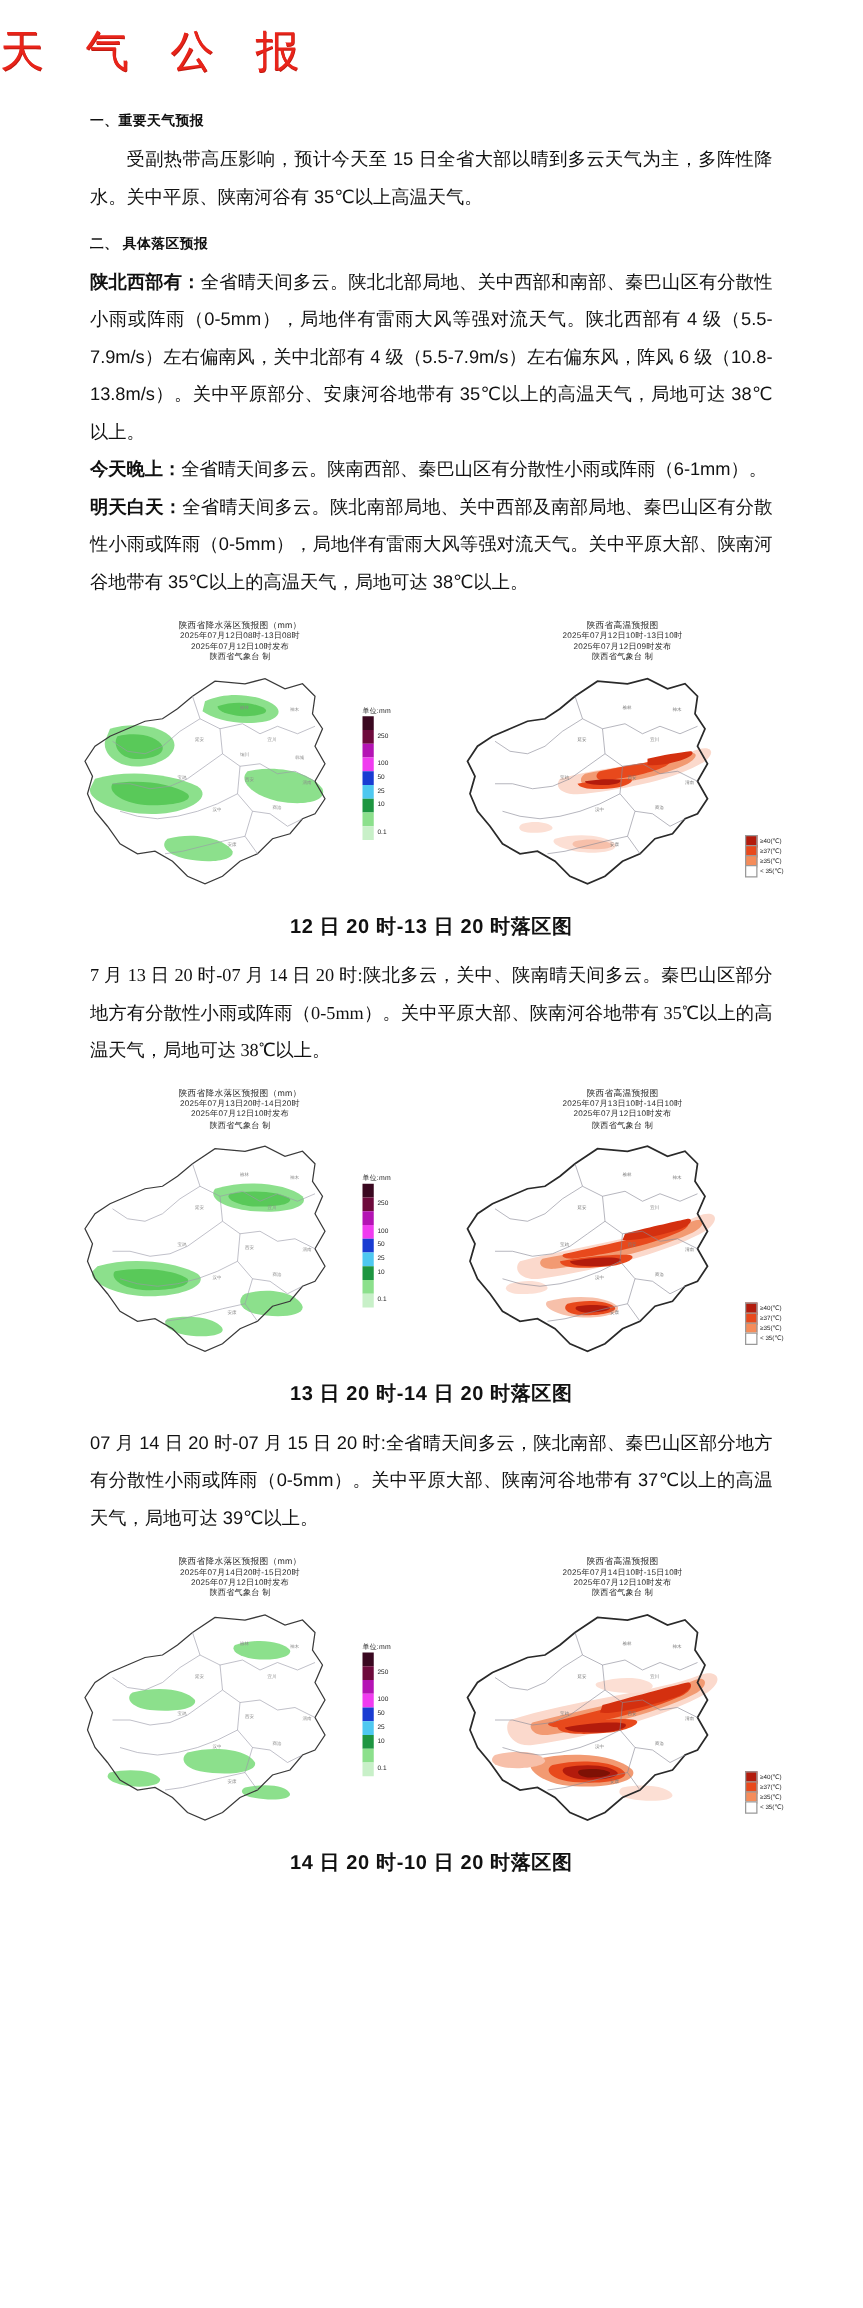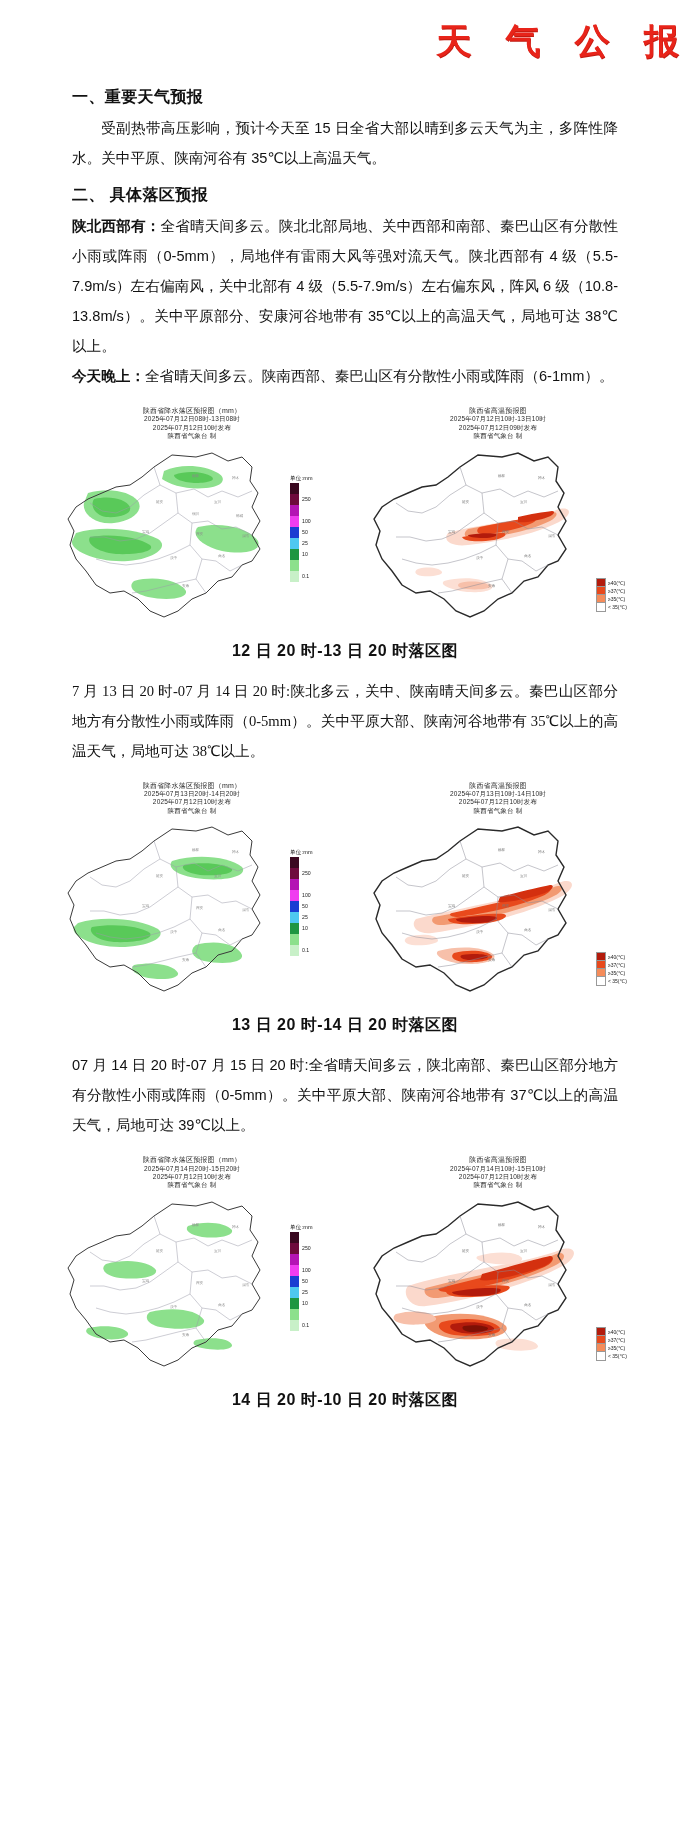--- a/index.html
+++ b/index.html
@@ -7,24 +7,24 @@
     width:690px;
     background:#ffffff;
     font-family:"Liberation Sans","DejaVu Sans",sans-serif;
     color:#1a1a1a;
     -webkit-font-smoothing:antialiased;
   }
   .page{width:690px;box-sizing:border-box;padding:0 0 18px 0;position:relative;}
 
   
   .doc-title{
-    text-align:right;
+    text-align:left;
     color:#e8241a;
     font-size:35px;
-    font-weight:bold;
+    font-weight:normal;
     letter-spacing:11px;
     padding:18px 0 10px 0;
     text-shadow:0.5px 0.5px 0 #c01a10;
     font-family:"DejaVu Sans","Liberation Sans",sans-serif;
   }
 
   
   .byline-wrap{
     margin:6px 72px 0 72px;
     border-bottom:1.6px solid #c8352b;
@@ -44,21 +44,21 @@
   
   .body{
     margin:0 72px;
     font-size:14.6px;
     line-height:30px;
     text-align:justify;
     color:#111;
   }
   .sec-head{
     font-weight:bold;
-    font-size:16px;
+    font-size:11px;
     line-height:32px;
     margin-top:6px;
     letter-spacing:0.4px;
   }
   .para{text-indent:2em;}
   .para-block{margin:0;}
   .para-block .lead{font-weight:bold;}
 
   
   .figure{margin:10px 0 0 0;}
@@ -141,20 +141,23 @@
     <div class="sec-head">二、 具体落区预报</div>
 
     <p class="para-block">
       <span class="lead">陕北西部有：</span><span>全省晴天间多云。陕北北部局地、关中西部和南部、秦巴山区有分散性小雨或阵雨（0-5mm），局地伴有雷雨大风等强对流天气。陕北西部有 4 级（5.5-7.9m/s）左右偏南风，关中北部有 4 级（5.5-7.9m/s）左右偏东风，阵风 6 级（10.8-13.8m/s）。关中平原部分、安康河谷地带有 35℃以上的高温天气，局地可达 38℃以上。</span>
     </p>
 
     <p class="para-block">
       <span class="lead">今天晚上：</span><span>全省晴天间多云。陕南西部、秦巴山区有分散性小雨或阵雨（6-1mm）。</span>
     </p>
 
+    <p class="para-block">
+      <span class="lead">明天白天：</span><span>全省晴天间多云。陕北南部局地、关中西部及南部局地、秦巴山区有分散性小雨或阵雨（0-5mm），局地伴有雷雨大风等强对流天气。关中平原大部、陕南河谷地带有 35℃以上的高温天气，局地可达 38℃以上。</span>
+    </p>
   </div>
 
   <div class="figure">
     <div class="map-row">
 
       <div class="map-card">
         <div class="map-title">
           <div class="t1">陕西省降水落区预报图（mm）</div>
           <div>2025年07月12日08时-13日08时</div>
           <div>2025年07月12日10时发布</div>

